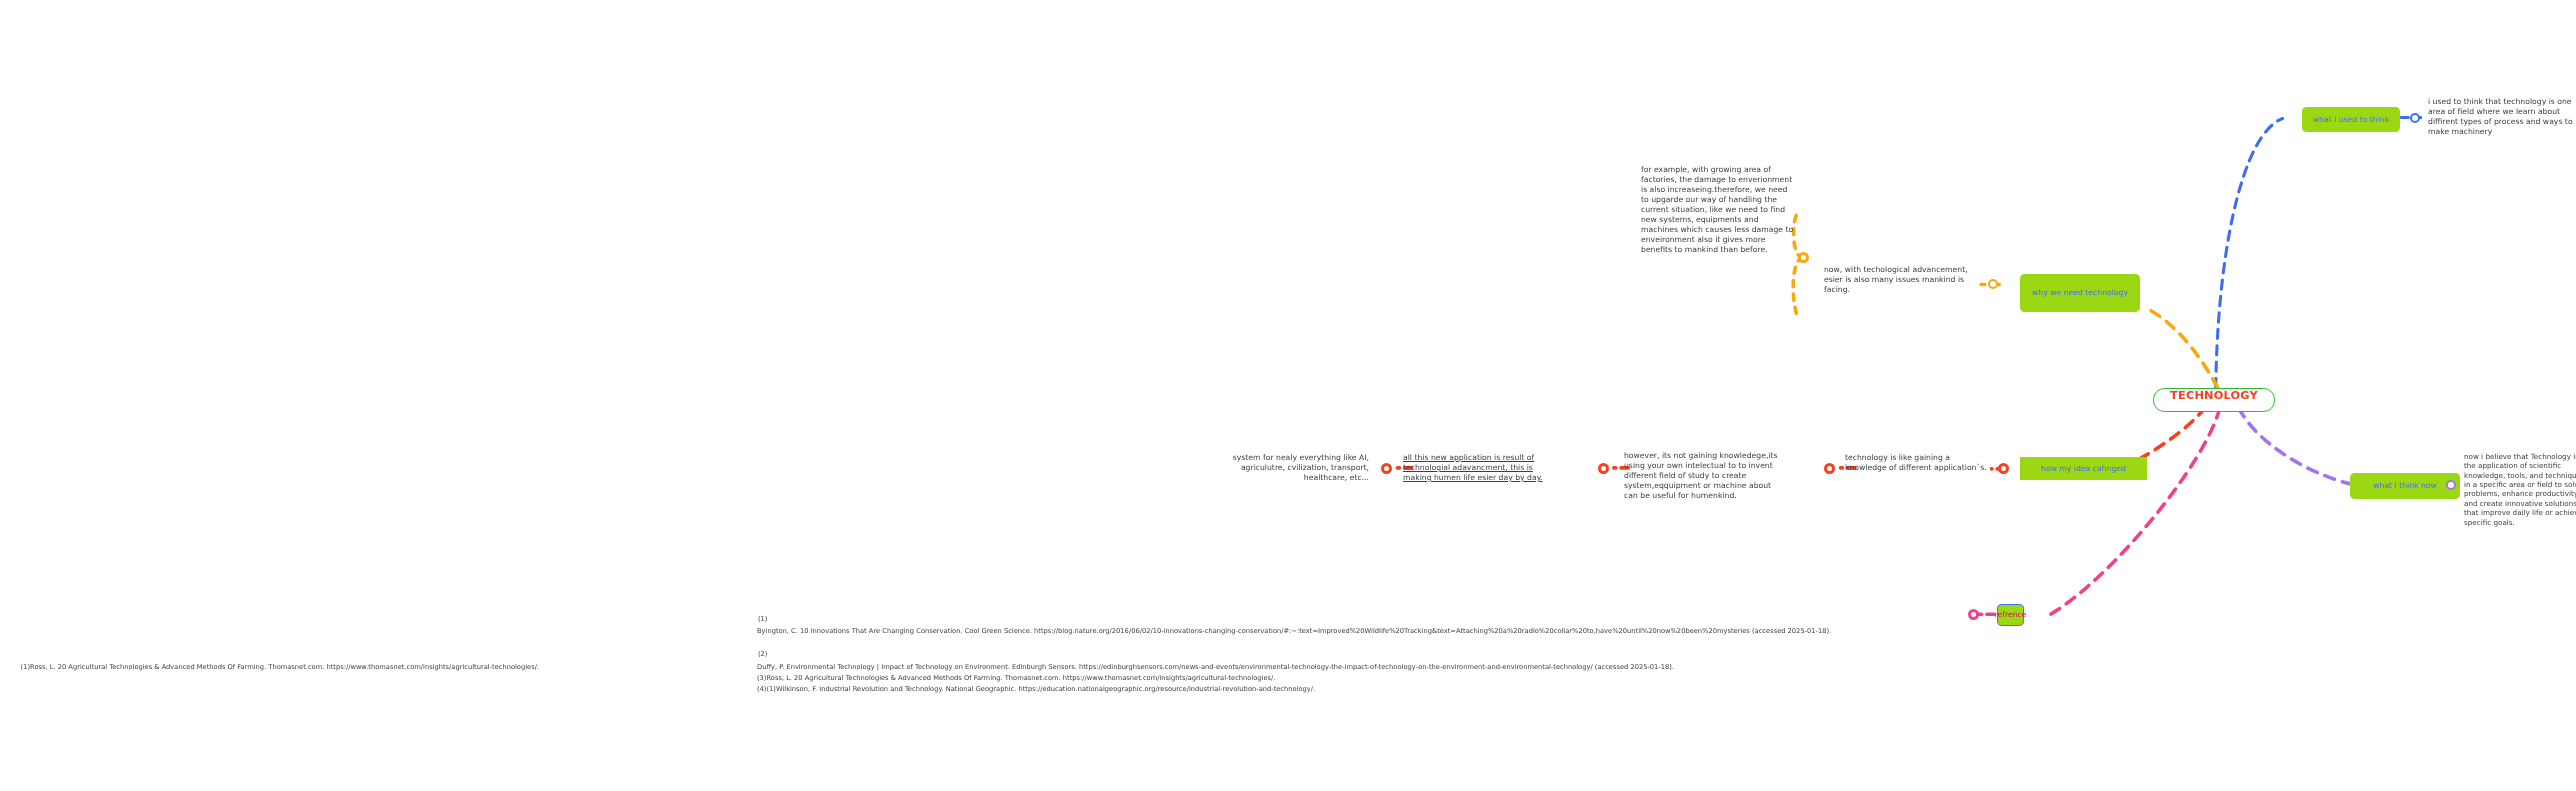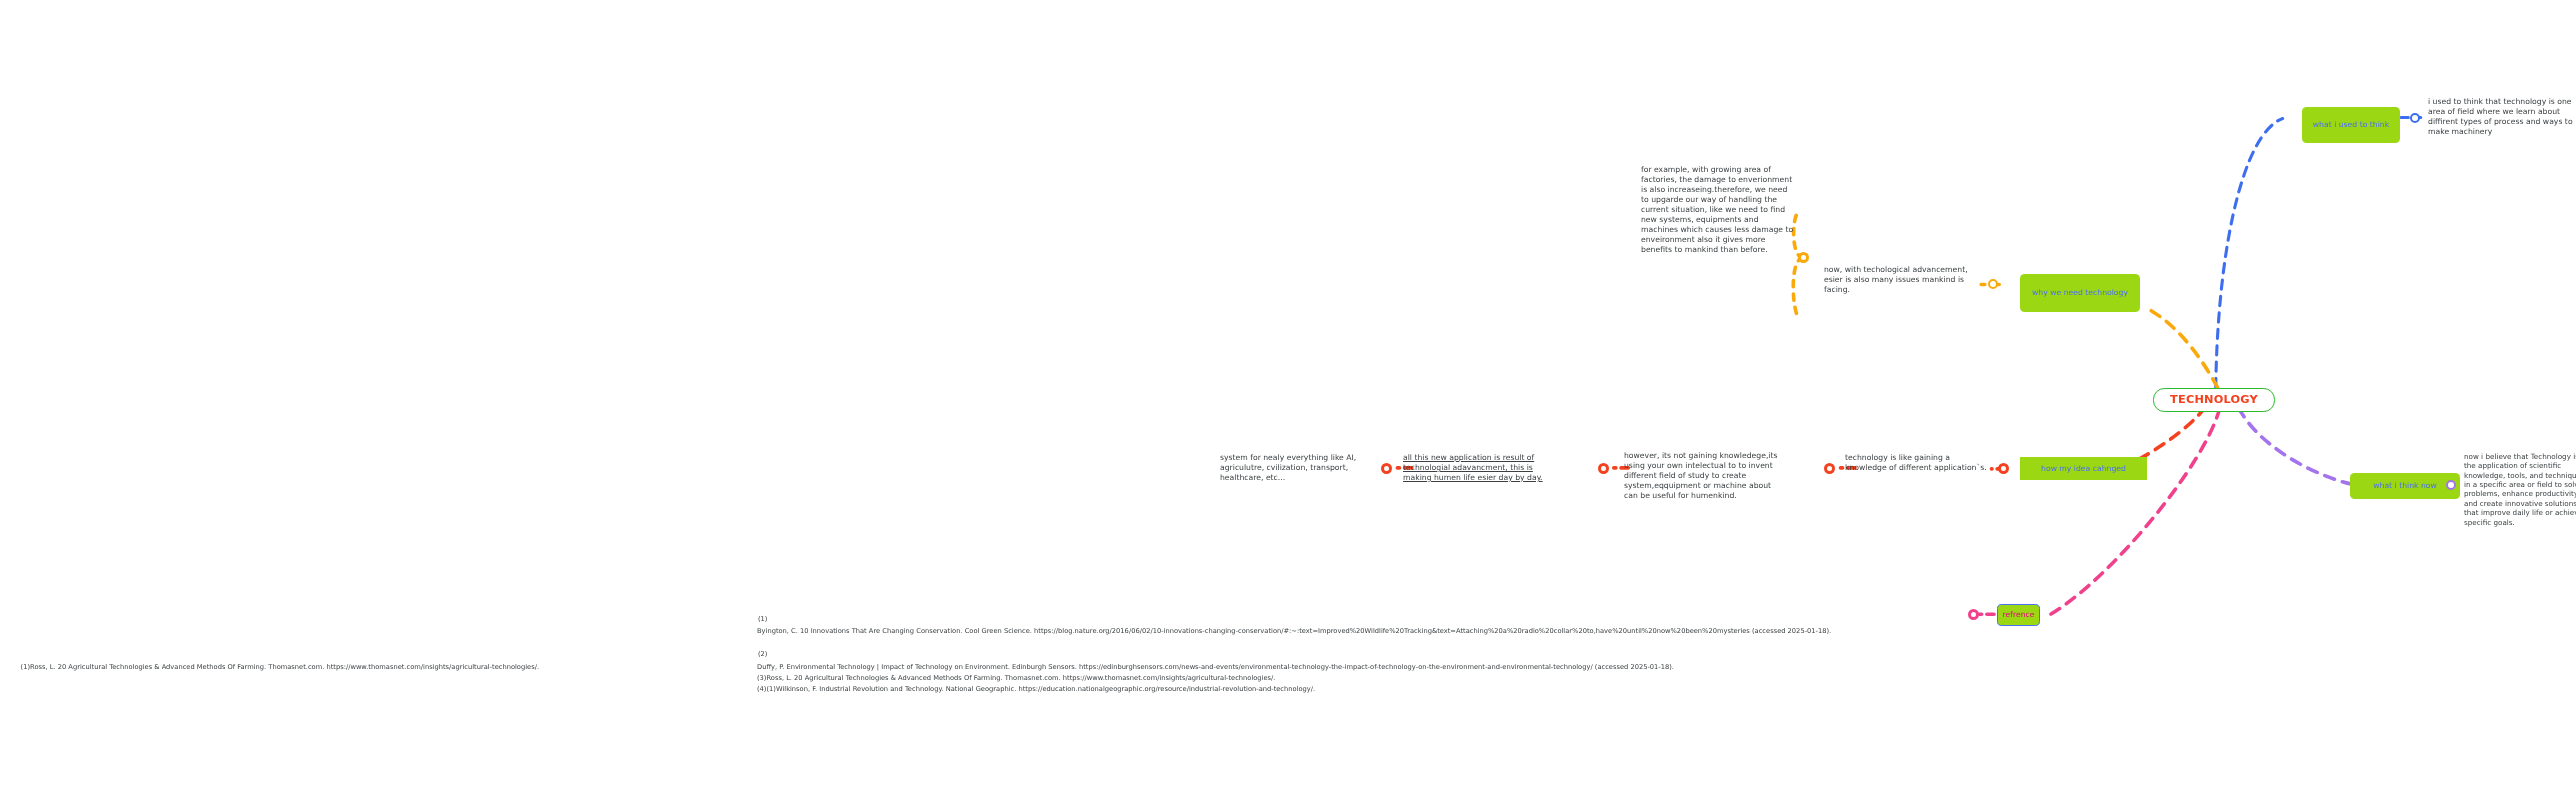--- a/index.html
+++ b/index.html
@@ -54,21 +54,21 @@
     color:#e4007f;
     border:1px solid #4a6ef5;
   }
   .root{
     position:absolute;
     background:#ffffff;
     border:1px solid #2bbb2b;
     border-radius:11.3px;
     color:#f4411f;
     font-weight:bold;
-    display:flex;align-items:center;justify-content:center;
+    display:flex;align-items:flex-start;justify-content:center;
     letter-spacing:0.2px;
   }
   
   .donut{
     position:absolute;
     border-radius:50%;
     background:#ffffff;
     box-sizing:border-box;
   }
   .refs{
@@ -131,21 +131,21 @@
 
     <path d="M6150,988 L6182,988" stroke="#a474ec" stroke-width="6" stroke-dasharray="10 8" stroke-linecap="round" fill="none"></path>
 
     <path d="M5790,1342 L5822,1342" stroke="#a474ec" stroke-width="6" stroke-dasharray="10 8" stroke-linecap="round" fill="none"></path>
   </svg>
 
   <div class="root" style="left:2153px;top:388px;width:120px;height:21.6px;font-size:11.3px;">
     <span>TECHNOLOGY</span>
   </div>
 
-  <div class="topic green-pill" style="left:2302px;top:107px;width:98px;height:36px;font-size:7.7px;">
+  <div class="topic green-pill" style="left:2302px;top:107px;width:98px;height:25px;font-size:7.7px;">
     <span>what i used to think</span>
   </div>
   <div class="donut" style="left:2410px;top:113px;width:10.3px;height:10.3px;border:2.6px solid #3d6ef0;"></div>
 
   <div class="note" style="left:2428px;top:97px;width:160px;font-size:7.7px;">i used to think that technology is one area of field where we learn about diffirent types of process and ways to make machinery</div>
 
   <div class="topic green-pill" style="left:2010px;top:274px;width:120px;height:38px;font-size:7.7px;margin-left:10px;">
     <span>why we need technology</span>
   </div>
   <div class="donut" style="left:1988px;top:279px;width:10.3px;height:10.3px;border:2.6px solid #f9a90b;"></div>
@@ -167,30 +167,30 @@
   <div class="donut" style="left:1824px;top:463px;width:11.3px;height:11.3px;border:3.1px solid #f4411f;"></div>
 
   <div class="note" style="left:1624px;top:451px;width:155px;font-size:7.7px;">however, its not gaining knowledege,its using your own intelectual to to invent different field of study to create  system,eqquipment or machine about can be useful for humenkind.</div>
 
   <div class="donut" style="left:1598px;top:463px;width:11.3px;height:11.3px;border:3.1px solid #f4411f;"></div>
 
   <div class="note" style="left:1403px;top:453px;width:149px;font-size:7.7px;text-decoration:underline;">all this new application is result of technologial adavancment, this is making humen life esier day by day.</div>
 
   <div class="donut" style="left:1381px;top:463px;width:11.3px;height:11.3px;border:3.1px solid #f4411f;"></div>
 
-  <div class="note" style="left:1220px;top:453px;width:149px;font-size:7.7px;">system for nealy everything like AI, agriculutre, cvilization, transport, healthcare, etc...</div>
+  <div class="note" style="left:1220px;top:453px;width:149px;font-size:7.7px;text-align:right;">system for nealy everything like AI, agriculutre, cvilization, transport, healthcare, etc...</div>
 
   <div class="topic green-pill" style="left:2350px;top:473px;width:110px;height:26px;font-size:7.7px;">
     <span>what i think now</span>
   </div>
   <div class="donut" style="left:2446px;top:480px;width:10.3px;height:10.3px;border:2.6px solid #a474ec;"></div>
 
   <div class="note" style="left:2464px;top:452px;width:128px;font-size:7.2px;">now i believe that Technology is the application of scientific knowledge, tools, and techniques in a specific area or field to solve problems, enhance productivity, and create innovative solutions that improve daily life or achieve specific goals.</div>
 
-  <div class="topic green-pill-blue" style="left:1997px;top:604px;width:43px;height:21.6px;font-size:7.7px;">
+  <div class="topic green-pill-blue" style="left:1997px;top:604px;width:27px;height:21.6px;font-size:7.7px;">
     <span>refrence</span>
   </div>
   <div class="donut" style="left:1968px;top:609px;width:11.3px;height:11.3px;border:3.1px solid #f0428c;"></div>
 
   <div class="fn" style="left:758px;top:615px;font-size:6.7px;">(1)</div>
 
   <div class="refs" style="left:757px;top:626px;width:2782px;font-size:6.7px;">Byington, C. 10 Innovations That Are Changing Conservation. Cool Green Science. https://blog.nature.org/2016/06/02/10-innovations-changing-conservation/#:~:text=Improved%20Wildlife%20Tracking&amp;text=Attaching%20a%20radio%20collar%20to,have%20until%20now%20been%20mysteries (accessed 2025-01-18).</div>
 
   <div class="fn" style="left:758px;top:650px;font-size:6.7px;">(2)</div>
 

